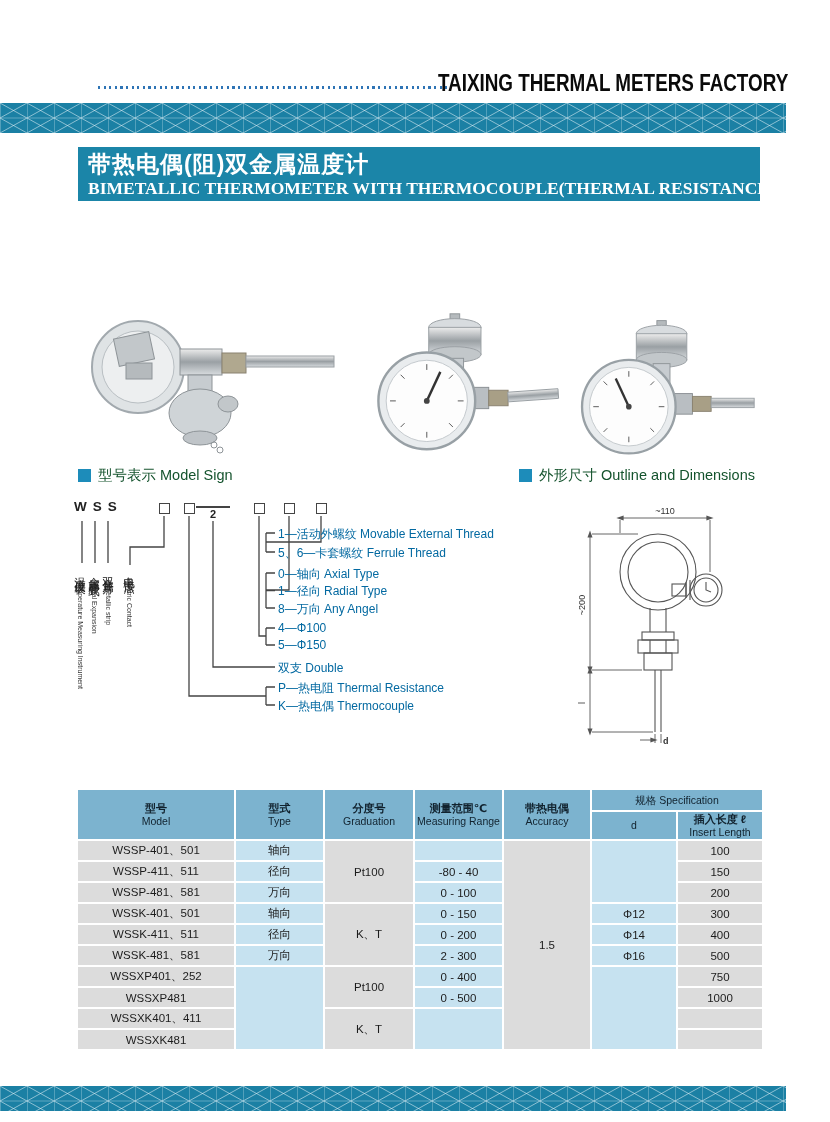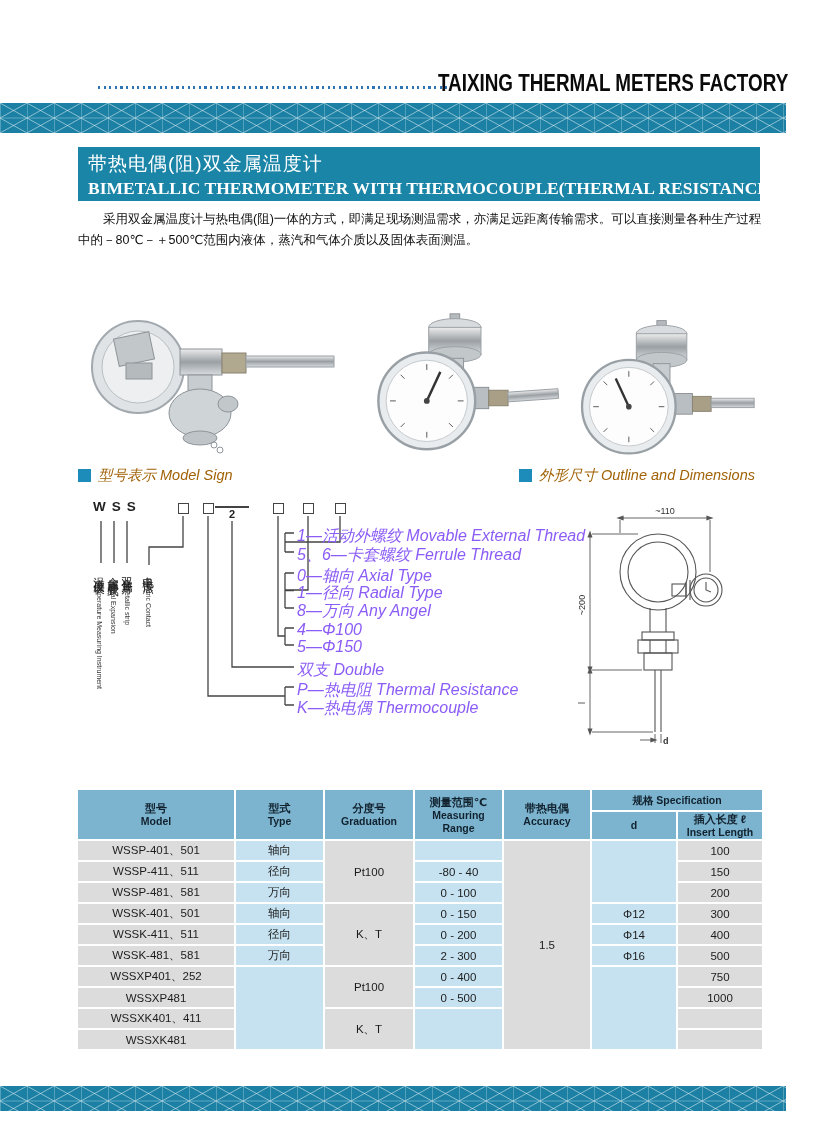--- a/index.html
+++ b/index.html
@@ -13,53 +13,53 @@
   .factory{right:42px;top:70px;font-size:23px;font-weight:bold;letter-spacing:0;
     transform:scaleX(.82);transform-origin:100% 50%;white-space:nowrap;color:#0a0a0a;}
 
   
   .band-top{left:0;top:103px;}
   .band-bottom{left:0;top:1086px;}
 
   
   .titlebar{left:78px;top:147px;width:682px;height:54px;background:#1b85a8;color:#fff;
     padding:5px 10px 0 10px;box-sizing:border-box;}
-  .titlebar .zh{font-size:19px;font-weight:normal;line-height:24px;letter-spacing:1px;}
+  .titlebar .zh{font-size:23px;font-weight:bold;line-height:24px;letter-spacing:1px;}
   .titlebar .en{font-family:"Liberation Serif","DejaVu Serif",serif;font-size:17.5px;
     font-weight:bold;line-height:24px;white-space:nowrap;}
 
   
   .intro{left:78px;top:209px;width:686px;font-size:12.5px;line-height:1.7;color:#0e0e0e;}
   .intro p{margin:0 0 2px 0;text-indent:2em;}
 
   
   .sec{display:flex;align-items:center;gap:7px;}
   .bullet{width:13px;height:13px;background:#1d8cba;display:inline-block;}
-  .sec .t{font-size:14.5px;color:#a16207;font-style:italic;}
-
-  
-  .msdiag{left:91px;top:495px;width:462px;height:268px;}
+  .sec .t{font-size:14.5px;color:#14532d;}
+
+  
+  .msdiag{left:72px;top:495px;width:462px;height:268px;}
   .wss{position:absolute;left:2px;top:4px;font-size:13.5px;font-weight:bold;letter-spacing:6px;color:#222;}
   .mbox{position:absolute;top:8px;width:9px;height:9px;border:1.5px solid #444;background:#fff;}
   .dbl{position:absolute;left:124px;top:11px;width:34px;border-top:2px solid #444;
        text-align:center;font-size:11px;font-weight:bold;line-height:12px;color:#222;}
-  .callout{position:absolute;left:206px;font-size:16px;white-space:nowrap;color:#8b5cf6;font-style:italic;}
+  .callout{position:absolute;left:206px;font-size:12px;white-space:nowrap;color:#0369a1;}
   .vlabel{position:absolute;top:73px;writing-mode:vertical-lr;line-height:13px;}
   .vlabel .vzh{text-orientation:upright;font-size:11.5px;letter-spacing:2px;color:#1a1a1a;}
   .vlabel .ven{text-orientation:sideways;font-size:7px;color:#333;margin-block-start:4px;}
 
   
   .spec-wrap{left:78px;top:790px;}
   table.spec{border-collapse:separate;border-spacing:0;table-layout:fixed;width:686px;}
   .spec th,.spec td{border-right:2px solid #fff;border-bottom:2px solid #fff;
     text-align:center;vertical-align:middle;padding:0;overflow:hidden;}
   .spec td{height:19px;font-size:11.5px;color:#1c1c1c;}
   .hd{background:#7cb3cf;color:#11222e;font-weight:600;}
   .hd .zh{font-size:11px;line-height:14px;}
-  .hd .en{font-size:10.5px;line-height:13px;font-weight:700;}
+  .hd .en{font-size:10.5px;line-height:13px;font-weight:400;}
   .blue{background:#c6e2f0;}
   .gray{background:#dcdcdc;}
   .nb{border-bottom:0;}
 </style>
 </head>
 <body>
 
 <div class="page">
 
   <div class="abs dotline"></div>
@@ -75,21 +75,20 @@
     <rect width="786" height="30" fill="url(#lat1)"></rect>
     <line x1="0" y1="15" x2="786" y2="15" stroke="#d5e9f1" stroke-width="0.6" opacity="0.6"></line>
   </svg>
 
   <div class="abs titlebar">
     <div class="zh">带热电偶(阻)双金属温度计</div>
     <div class="en">BIMETALLIC THERMOMETER WITH THERMOCOUPLE(THERMAL RESISTANCE)</div>
   </div>
 
   <div class="abs intro">
-    <p>采用双金属温度计与热电偶(阻)一体的方式，即满足现场测温需求，亦满足远距离传输需求。可以直接测量各种生产过程中的－80℃－＋500℃范围内液体，蒸汽和气体介质以及固体表面测温。</p>
   </div>
 
   <svg class="abs" style="left:82px;top:305px" width="268" height="155" viewBox="0 0 268 155">
     <defs>
       <linearGradient id="met" x1="0" y1="0" x2="0" y2="1">
         <stop offset="0" stop-color="#ececec"></stop>
           <stop offset="0.5" stop-color="#9aa0a4"></stop>
           <stop offset="1" stop-color="#d8dcdf"></stop>
       </linearGradient>
     </defs>

